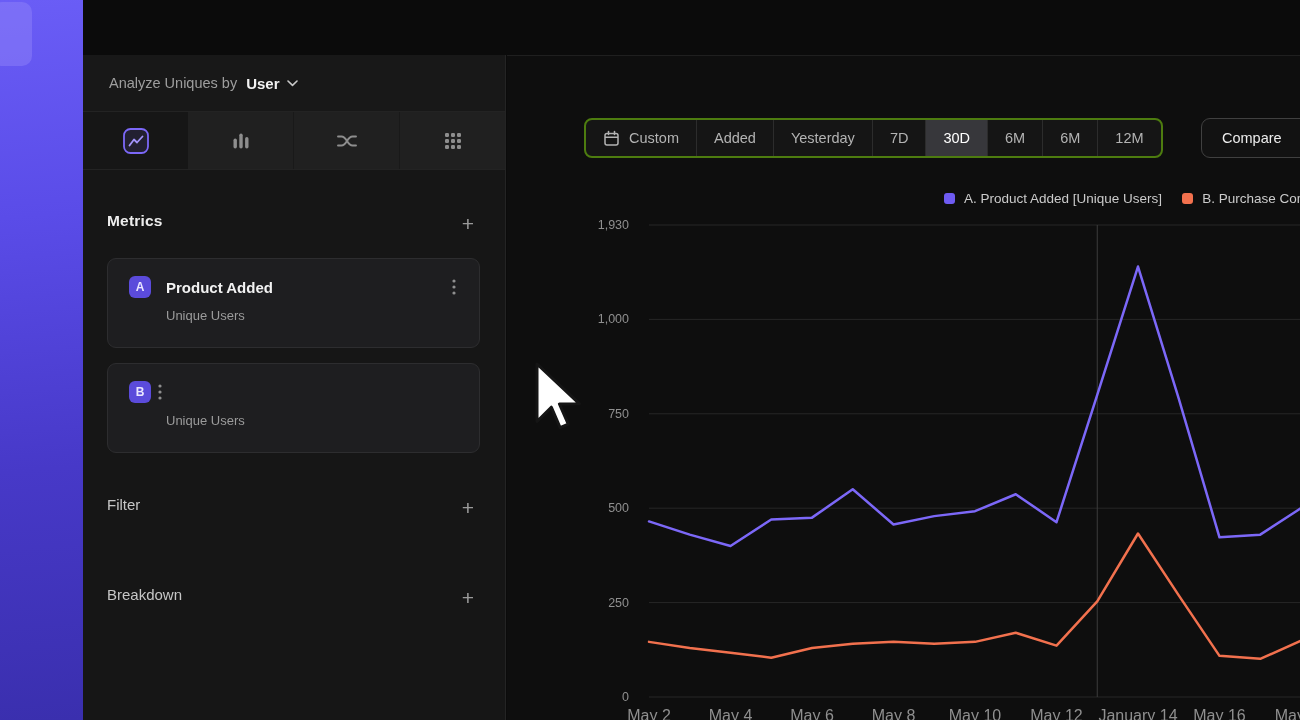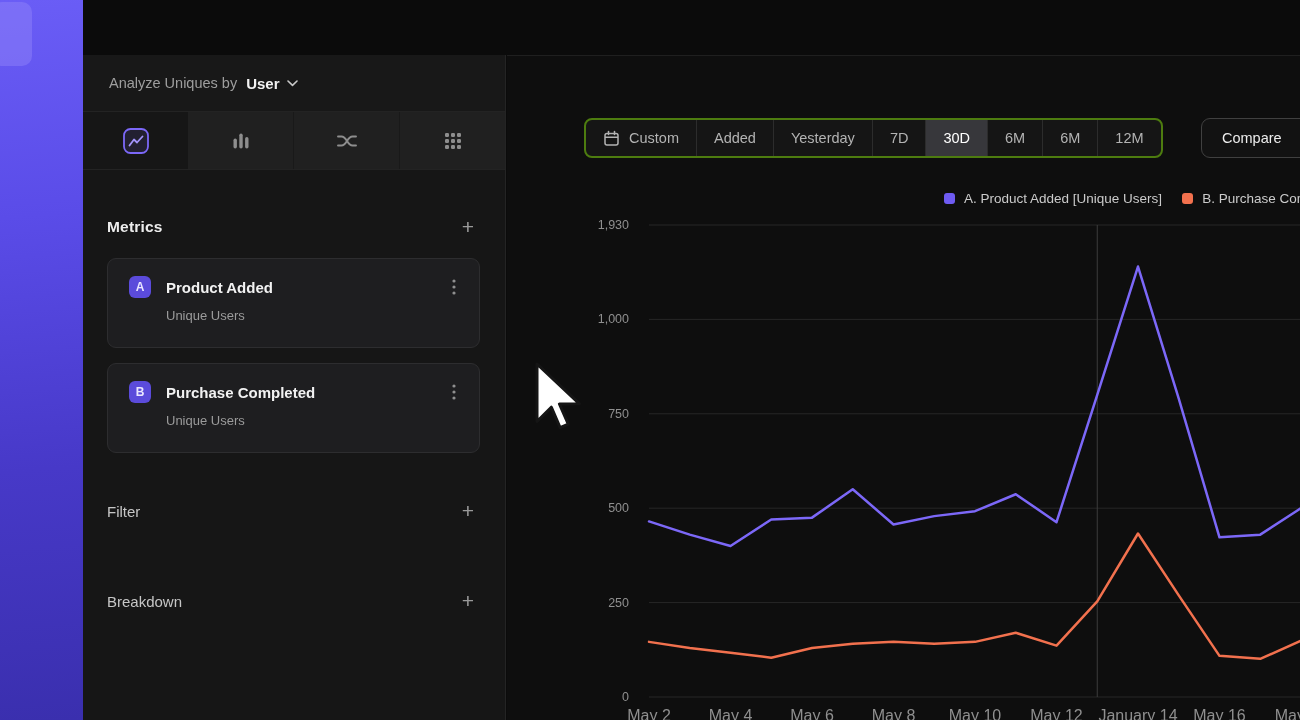--- a/index.html
+++ b/index.html
@@ -23,21 +23,21 @@
   .analyze-header { height:57px; border-bottom:1px solid #232323; display:flex;
     align-items:center; padding-left:26px; background:#181818; }
   .analyze-prefix { font-size:14.5px; color:#9e9e9e; margin-right:9px; }
   .analyze-value { font-size:15px; font-weight:700; color:#f2f2f2; margin-right:7px; }
   .tabs { height:58px; display:flex; border-bottom:1px solid #232323; }
   .tab { flex:1; display:flex; align-items:center; justify-content:center; cursor:pointer; }
   .tab.inactive { background:#202020; }
   .tab.inactive + .tab.inactive { border-left:1px solid #191919; }
 
   .content { padding:0 25px 0 24px; }
-  .section-row { display:flex; align-items:center; justify-content:space-between; }
+  .section-row { display:flex; align-items:flex-start; justify-content:space-between; }
   .metrics-row { margin-top:42px; height:30px; }
   .filter-row { margin-top:43px; height:30px; }
   .breakdown-row { margin-top:60px; height:30px; }
   .section-title { font-size:15.5px; font-weight:700; color:#ededed; letter-spacing:.2px; }
   .section-title-dim { font-size:15px; color:#c6c6c6; }
   .plus { color:#9a9a9a; font-size:21px; font-weight:300; width:24px; text-align:center;
     cursor:pointer; line-height:24px; }
 
   .metric-card { height:90px; background:#1e1e20; border:1px solid #2d2d2f;
     border-radius:9px; padding:17px 16px 0 21px; cursor:pointer; }
@@ -170,21 +170,20 @@
                 </g>
               </svg>
           </span>
         </div>
         <div class="card-sub">Unique Users</div>
       </div>
 
       <div class="metric-card second">
         <div class="card-top">
           <span class="badge">B</span>
-          <span class="card-title">Purchase Completed</span>
           <span class="kebab">
             <svg width="4" height="18" viewBox="0 0 4 18">
                 <g fill="#8f8f8f">
                   <circle cx="2" cy="3" r="1.6"></circle>
                   <circle cx="2" cy="9" r="1.6"></circle>
                   <circle cx="2" cy="15" r="1.6"></circle>
                 </g>
               </svg>
           </span>
         </div>

